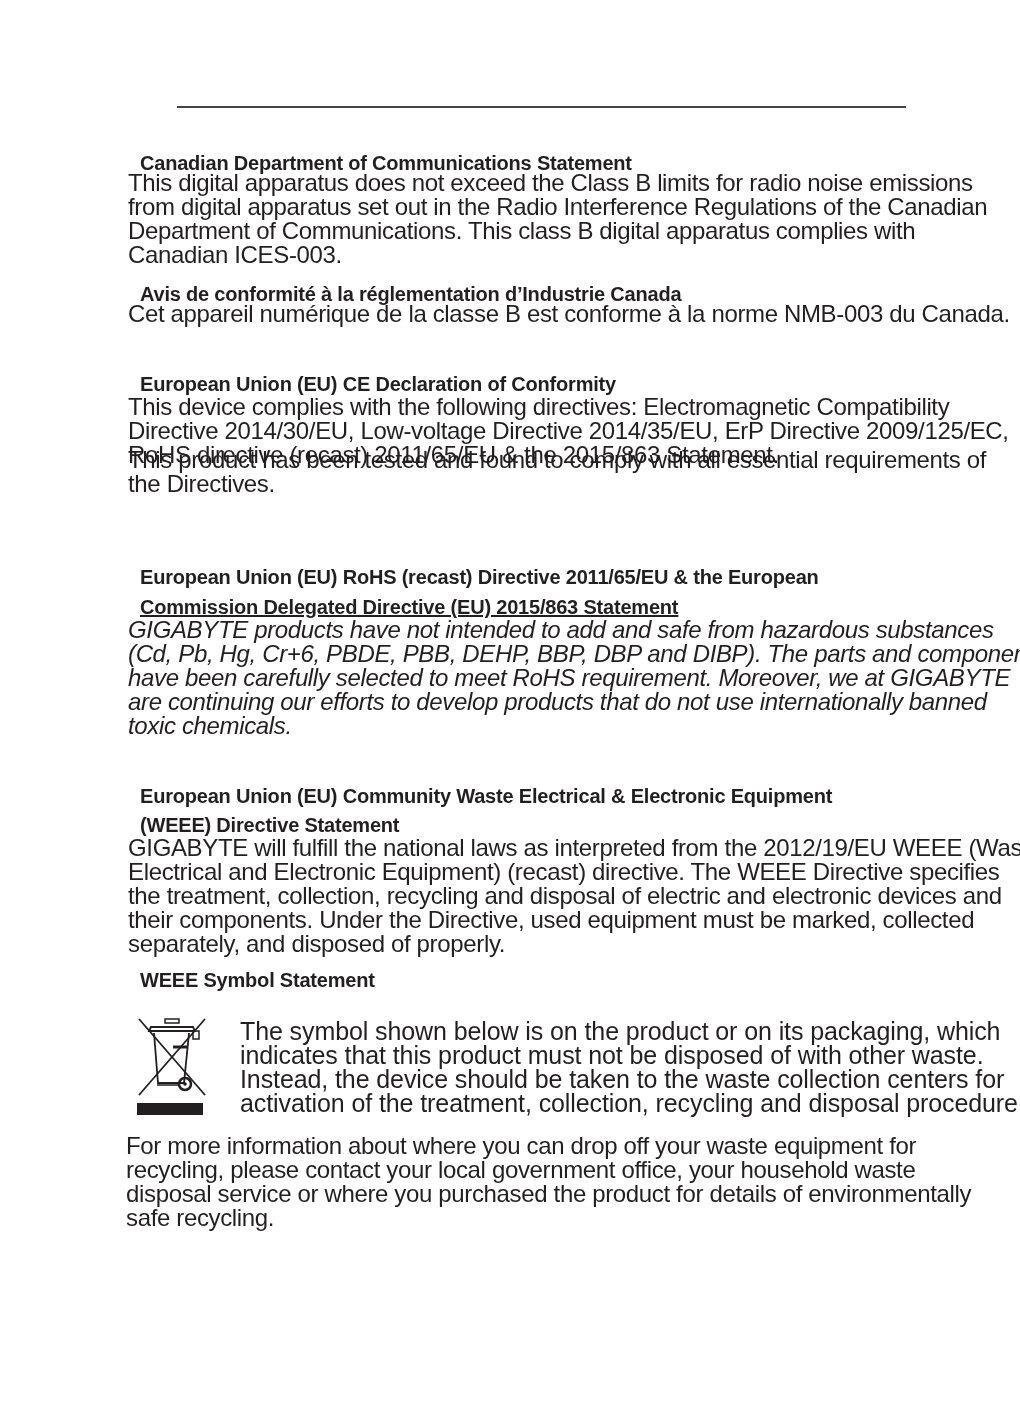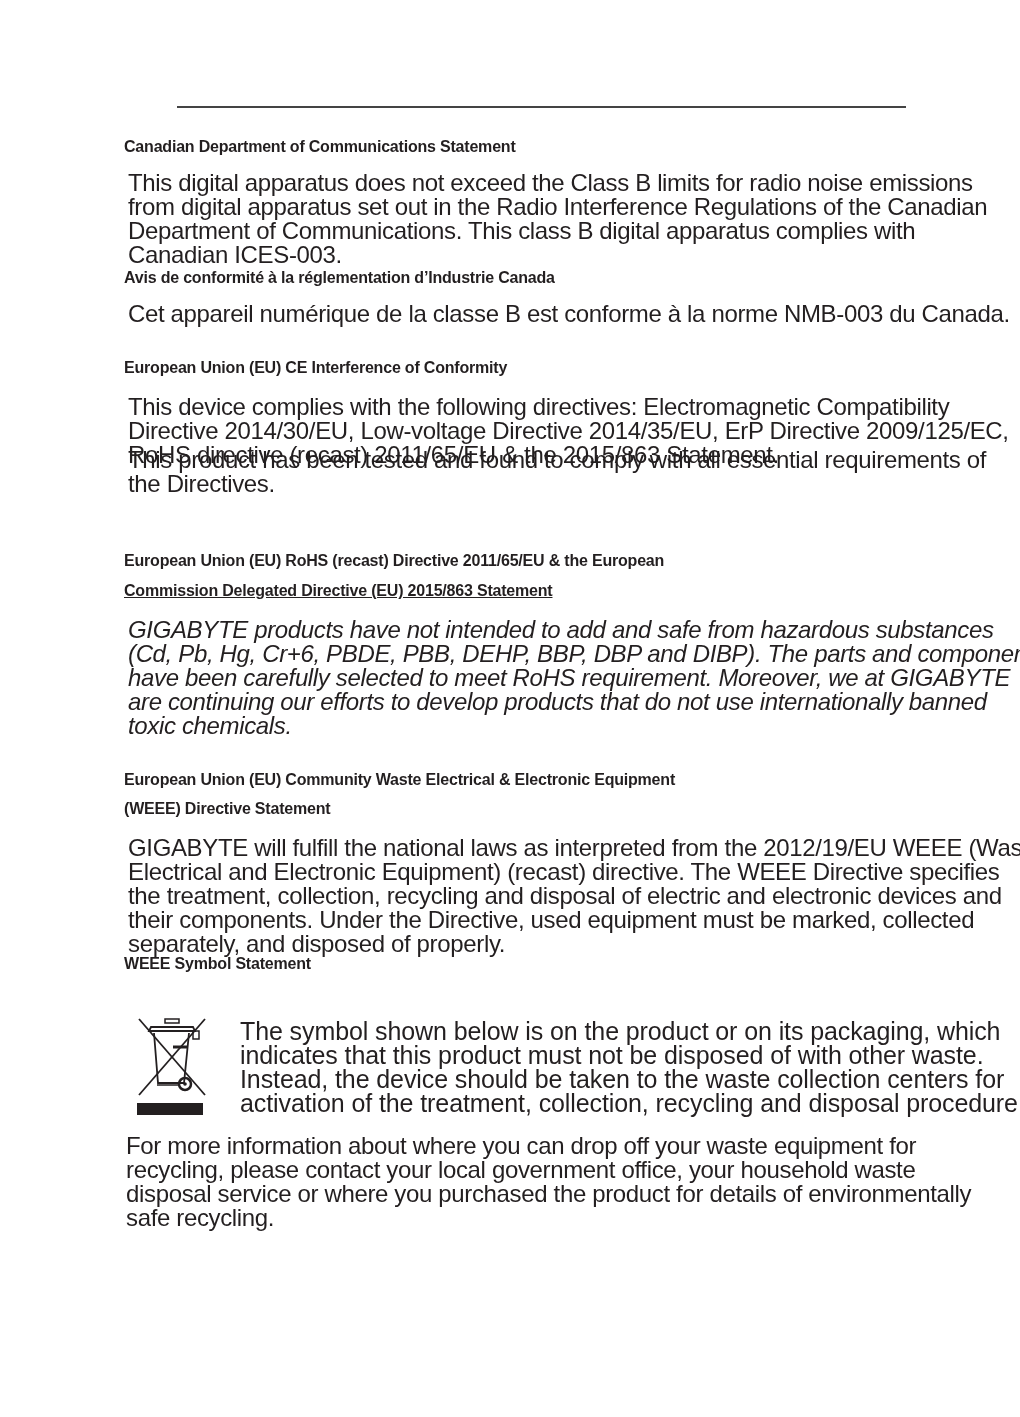--- a/index.html
+++ b/index.html
@@ -19,23 +19,23 @@
       position: absolute;
       left: 177px;
       top: 106px;
       width: 729px;
       height: 2px;
       background: #444444;
     }
     .heading {
       position: absolute;
       left: 124px;
-      margin: 0;
+      margin: 16px;
       font-weight: bold;
-      font-size: 16px;
+      font-size: 20px;
       line-height: 24px;
       letter-spacing: -0.2px;
       white-space: nowrap;
     }
     .para {
       position: absolute;
       left: 124px;
       margin: 4px;
       font-size: 24px;
       line-height: 24px;
@@ -67,21 +67,21 @@
 
 <h2 class="heading" style="top:135px;">Canadian Department of Communications Statement</h2>
 <p class="para" style="top:167px;">This digital apparatus does not exceed the Class B limits for radio noise emissions
 from digital apparatus set out in the Radio Interference Regulations of the Canadian
 Department of Communications. This class B digital apparatus complies with
 Canadian ICES-003.</p>
 
 <h2 class="heading" style="top:266px;">Avis de conformité à la réglementation d’Industrie Canada</h2>
 <p class="para" style="top:298px;">Cet appareil numérique de la classe B est conforme à la norme NMB-003 du Canada.</p>
 
-<h2 class="heading" style="top:356px;">European Union (EU) CE Interference of Conformity</h2>
+<h2 class="heading" style="top:356px;">European Union (EU) CE Declaration of Conformity</h2>
 <p class="para" style="top:391px;">This device complies with the following directives: Electromagnetic Compatibility
 Directive 2014/30/EU, Low-voltage Directive 2014/35/EU, ErP Directive 2009/125/EC,
 RoHS directive (recast) 2011/65/EU &amp; the 2015/863 Statement.</p>
 <p class="para" style="top:444px;">This product has been tested and found to comply with all essential requirements of
 the Directives.</p>
 
 <h2 class="heading" style="top:549px;">European Union (EU) RoHS (recast) Directive 2011/65/EU &amp; the European</h2>
 <h2 class="heading" style="top:579px;text-decoration:underline;">Commission Delegated Directive (EU) 2015/863 Statement</h2>
 <p class="para" style="top:614px;font-style:italic;">GIGABYTE products have not intended to add and safe from hazardous substances
 (Cd, Pb, Hg, Cr+6, PBDE, PBB, DEHP, BBP, DBP and DIBP). The parts and components

